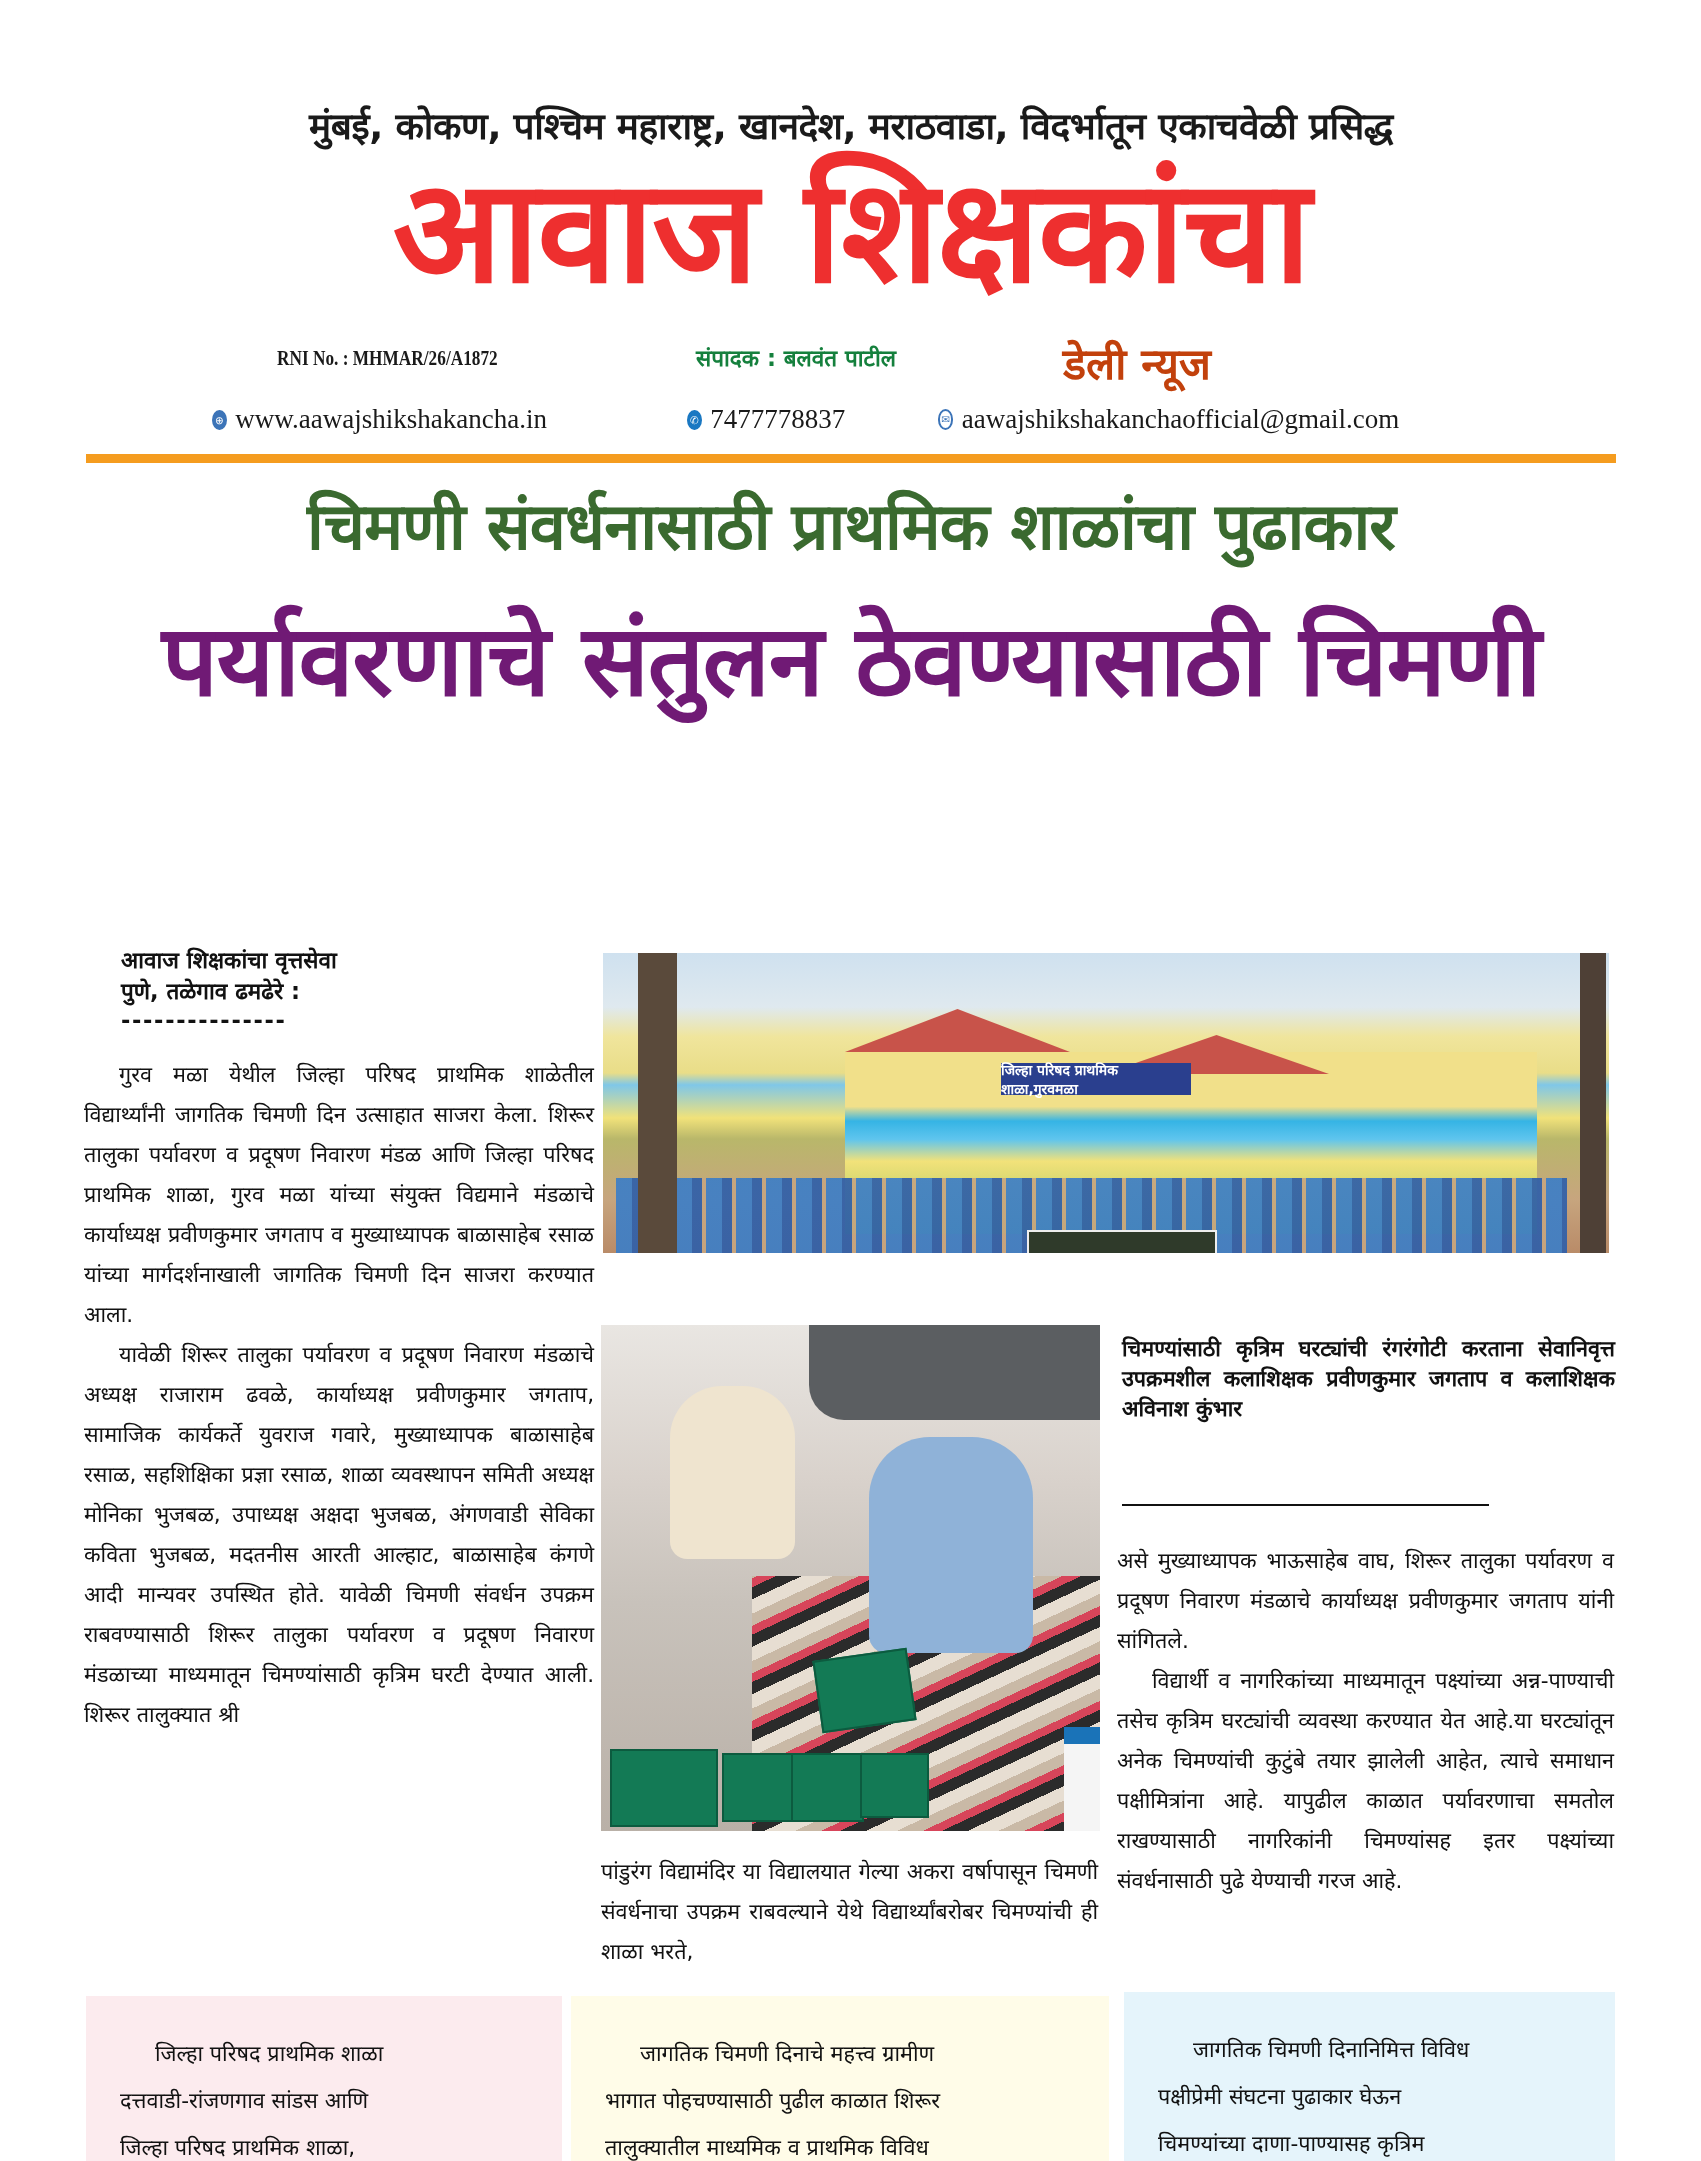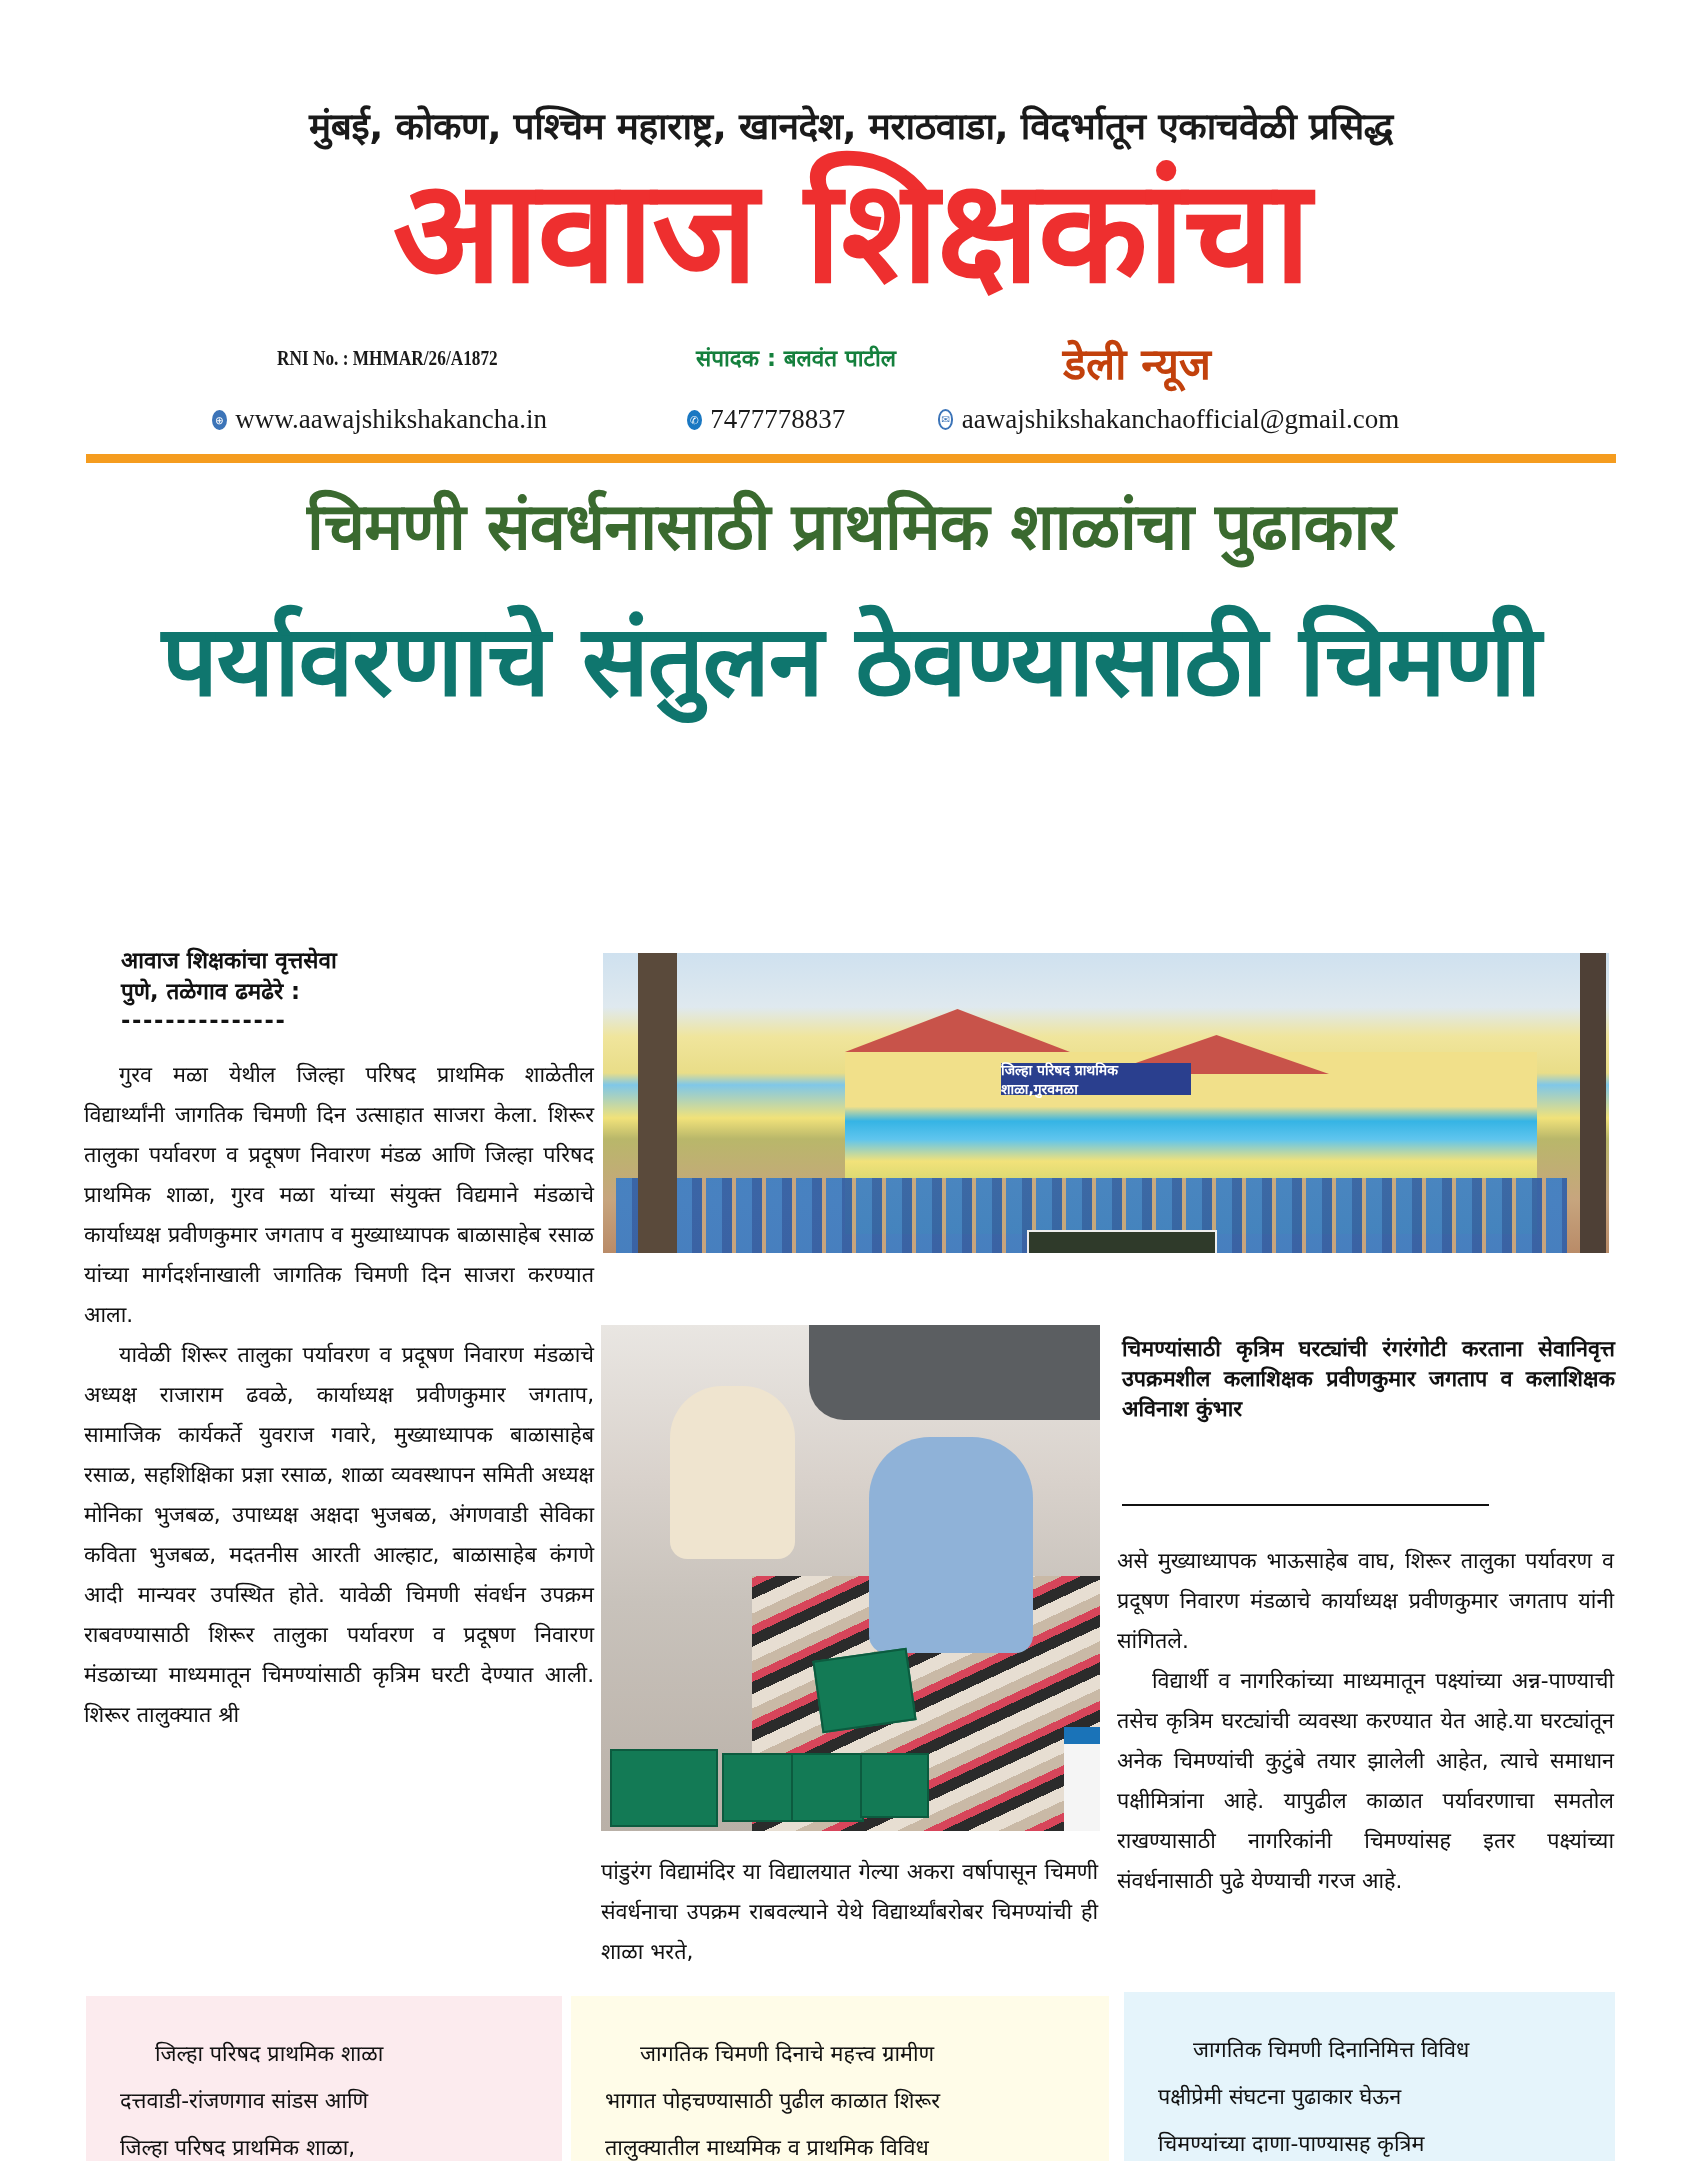--- a/index.html
+++ b/index.html
@@ -24,21 +24,21 @@
         font-size: 10.4px; display: flex; align-items: center; justify-content: center; }
   .ci.phone { background: #1a78c2; }
   .ci.mail { background: #fff; border: 2.2px solid #3c74b8; color: #3c74b8; width: 11.2px; height: 16.4px; }
 
   .orange-rule { left: 86px; width: 1530px; top: 454px; height: 8.6px; background: #f59c1f; }
 
   
   .kicker { left: 0; width: 1702px; top: 480px; text-align: center;
             font-size: 65px; font-weight: bold; color: #3a6a2f; letter-spacing: -0.9px; }
   .headline { left: 0; width: 1702px; top: 592px; text-align: center;
-              font-size: 99px; font-weight: bold; color: #0f766e; line-height: 138px; letter-spacing: -1.3px; }
+              font-size: 99px; font-weight: bold; color: #701a75; line-height: 138px; letter-spacing: -1.3px; }
 
   
   .col { font-size: 21.6px; line-height: 40px; text-align: justify; color: #111; }
   .col p { margin: 0; text-indent: 35px; }
   .col p.noind { text-indent: 0; }
   .dateline { left: 121px; top: 945px; font-size: 22.5px; font-weight: bold; line-height: 31px; }
   .dashes { left: 121px; top: 1007px; font-size: 22.5px; font-weight: bold; letter-spacing: 1.7px; }
   .col-left { left: 84px; width: 510px; top: 1055px; }
   .col-mid { left: 601px; width: 497px; top: 1852px; }
   .col-right { left: 1117px; width: 497px; top: 1541px; }

